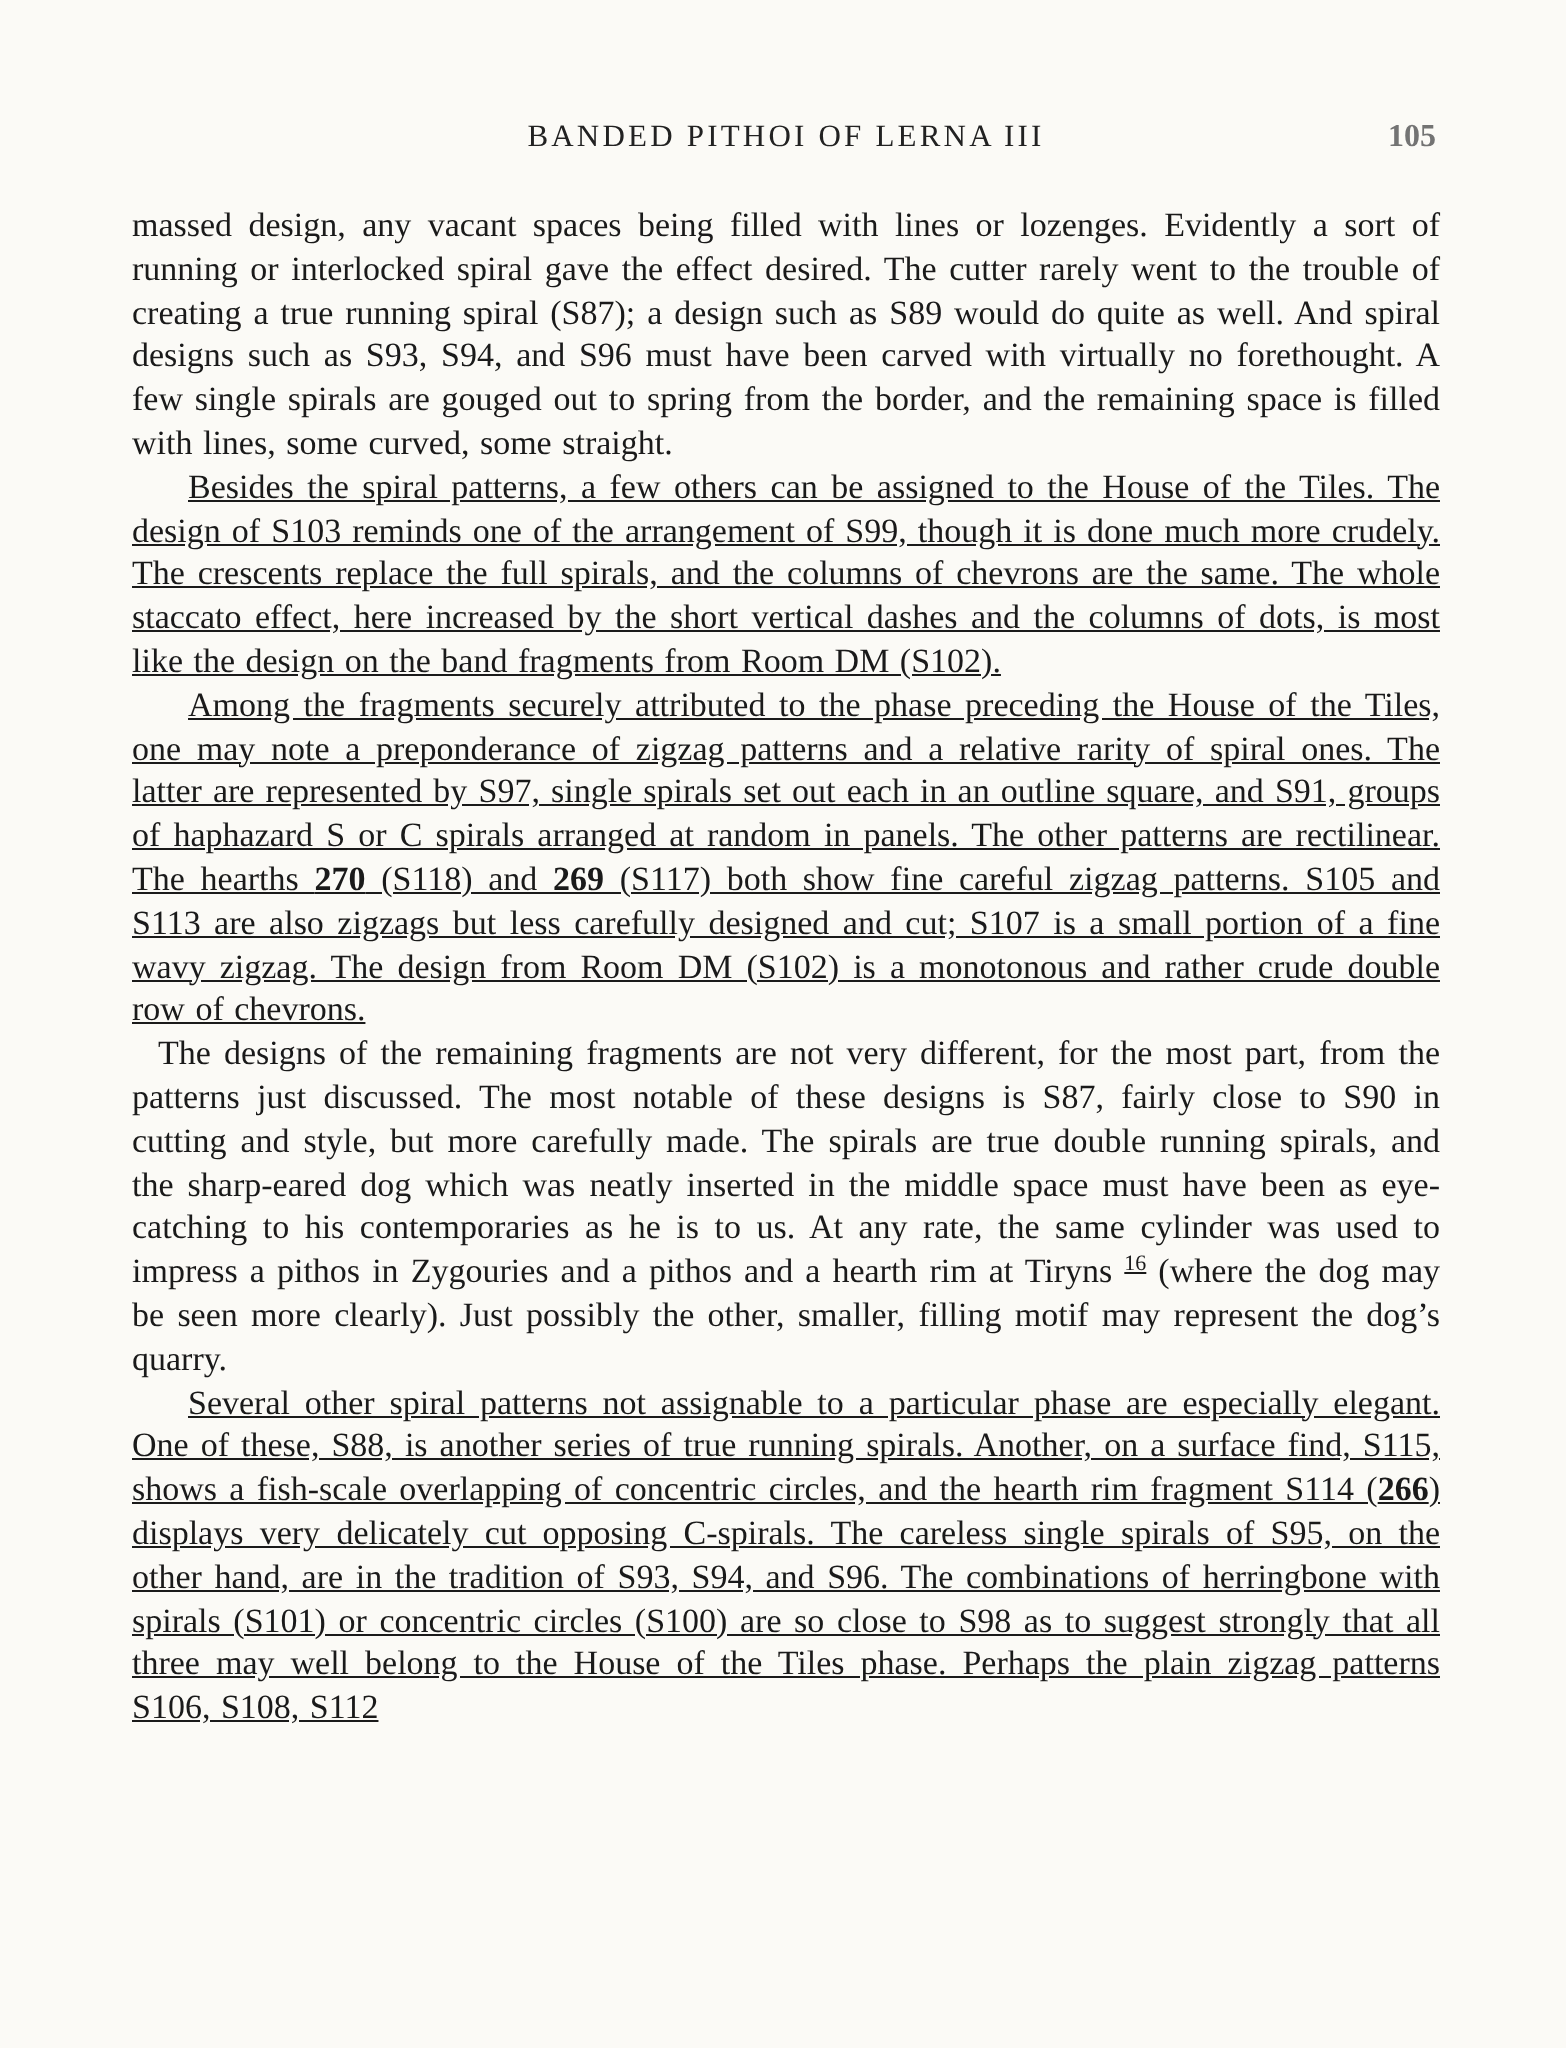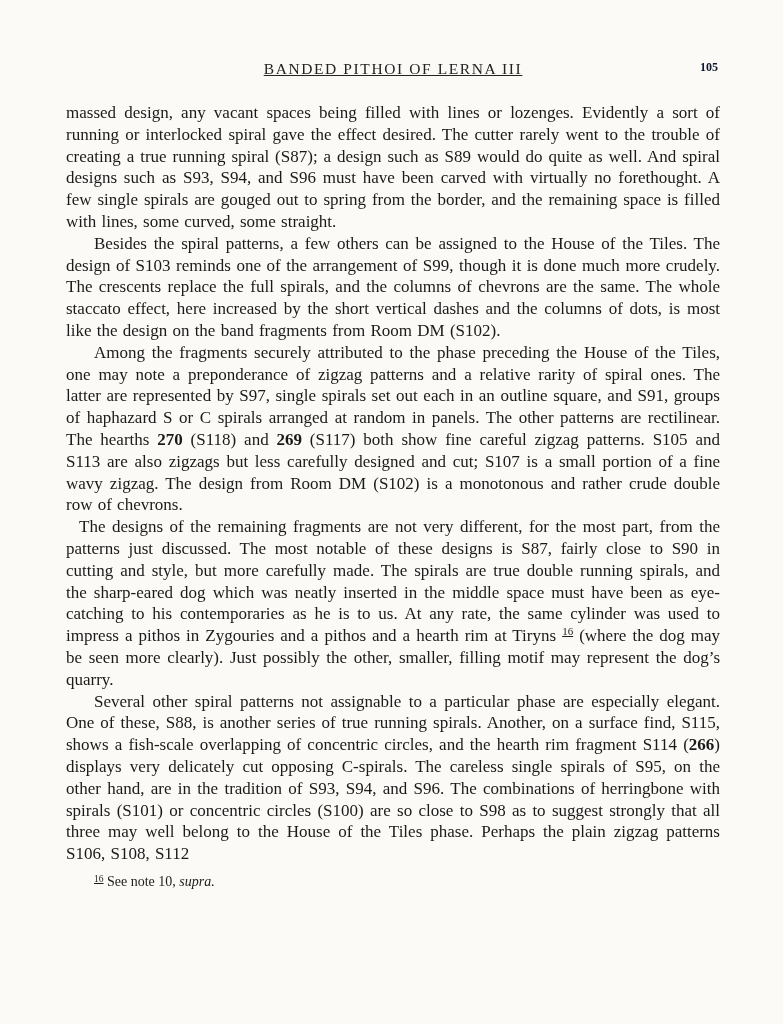--- a/index.html
+++ b/index.html
@@ -20,38 +20,37 @@
   .header {
     position: relative;
     height: 24px;
     margin-bottom: 18px;
   }
   .running-head {
     text-align: center;
     font-size: 15.5px;
     letter-spacing: 1.6px;
     color: #222;
-    text-decoration: underline;
   }
   .page-number {
     position: absolute;
     right: 2px;
     top: 0;
-    font-size: 12px;
+    font-size: 16px;
     font-weight: bold;
-    color: #0f172a;
+    color: #737373;
   }
   .body-text p {
     margin: 0;
     font-size: 17px;
     line-height: 21.8px;
     text-align: justify;
     word-spacing: 1px;
   }
-  .indent { text-indent: 28px; }
+  .indent { text-indent: 28px; text-decoration: underline; }
   .indent-small { text-indent: 13px; }
   .bold { font-weight: bold; }
   .italic { font-style: italic; }
   sup.fn-ref {
     font-size: 11px;
     line-height: 0;
     vertical-align: baseline;
     position: relative;
     top: -6px;
     text-decoration: underline;
@@ -78,14 +77,13 @@
   </div>
 
   <div class="body-text">
       <p><span>massed design, any vacant spaces being filled with lines or lozenges. Evidently a sort of running or interlocked spiral gave the effect desired. The cutter rarely went to the trouble of creating a true running spiral (S87); a design such as S89 would do quite as well. And spiral designs such as S93, S94, and S96 must have been carved with virtually no forethought. A few single spirals are gouged out to spring from the border, and the remaining space is filled with lines, some curved, some straight.</span></p>
       <p class="indent"><span>Besides the spiral patterns, a few others can be assigned to the House of the Tiles. The design of S103 reminds one of the arrangement of S99, though it is done much more crudely. The crescents replace the full spirals, and the columns of chevrons are the same. The whole staccato effect, here increased by the short vertical dashes and the columns of dots, is most like the design on the band fragments from Room DM (S102).</span></p>
       <p class="indent"><span>Among the fragments securely attributed to the phase preceding the House of the Tiles, one may note a preponderance of zigzag patterns and a relative rarity of spiral ones. The latter are represented by S97, single spirals set out each in an outline square, and S91, groups of haphazard S or C spirals arranged at random in panels. The other patterns are rectilinear. The hearths </span><span class="bold">270</span><span> (S118) and </span><span class="bold">269</span><span> (S117) both show fine careful zigzag patterns. S105 and S113 are also zigzags but less carefully designed and cut; S107 is a small portion of a fine wavy zigzag. The design from Room DM (S102) is a monotonous and rather crude double row of chevrons.</span></p>
       <p class="indent-small"><span>The designs of the remaining fragments are not very different, for the most part, from the patterns just discussed. The most notable of these designs is S87, fairly close to S90 in cutting and style, but more carefully made. The spirals are true double running spirals, and the sharp-eared dog which was neatly inserted in the middle space must have been as eye-catching to his contemporaries as he is to us. At any rate, the same cylinder was used to impress a pithos in Zygouries and a pithos and a hearth rim at Tiryns </span><sup class="fn-ref">16</sup><span> (where the dog may be seen more clearly). Just possibly the other, smaller, filling motif may represent the dog’s quarry.</span></p>
       <p class="indent"><span>Several other spiral patterns not assignable to a particular phase are especially elegant. One of these, S88, is another series of true running spirals. Another, on a surface find, S115, shows a fish-scale overlapping of concentric circles, and the hearth rim fragment S114 (</span><span class="bold">266</span><span>) displays very delicately cut opposing C-spirals. The careless single spirals of S95, on the other hand, are in the tradition of S93, S94, and S96. The combinations of herringbone with spirals (S101) or concentric circles (S100) are so close to S98 as to suggest strongly that all three may well belong to the House of the Tiles phase. Perhaps the plain zigzag patterns S106, S108, S112</span></p>
     </div>
 
-  <div class="footnote"><sup class="fn-ref">16</sup><span> See note 10, </span><span class="italic">supra.</span></div>
 </div>
 
 </body></html>

